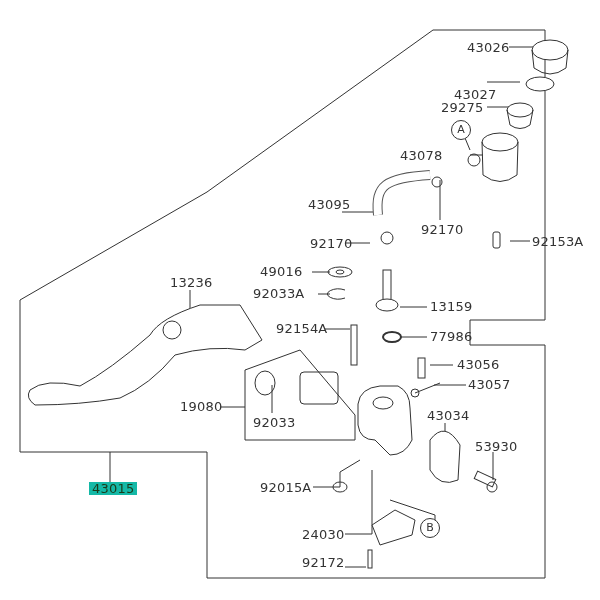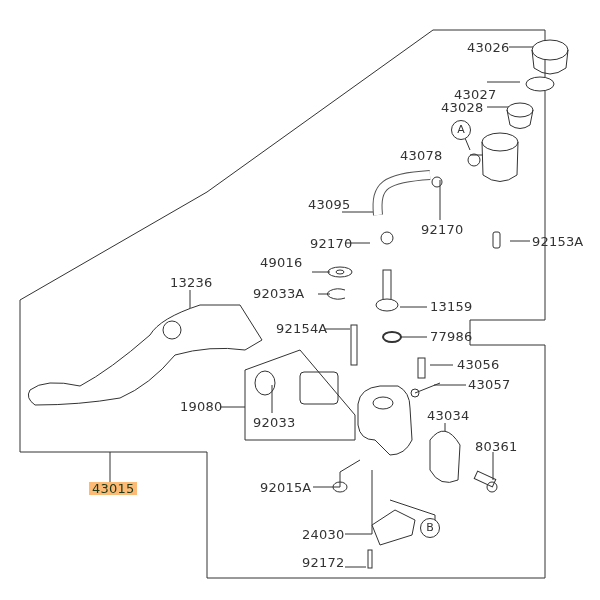--- a/index.html
+++ b/index.html
@@ -1,19 +1,19 @@
 <!DOCTYPE html>
 <html><head>
 <meta charset="utf-8">
 <style>
   html, body { margin:0; padding:0; background:#ffffff; }
   body { width:600px; height:600px; overflow:hidden; position:relative; font-family:"DejaVu Sans", sans-serif; }
   #diagram { position:absolute; left:0; top:0; width:600px; height:600px; }
   .lbl { position:absolute; font-size:13px; color:#333; line-height:13px; white-space:nowrap; letter-spacing:0.2px; }
-  .lbl.hl { background:#fdba74; padding:0 3px; color:#1a3a1a; }
+  .lbl.hl { background:#14b8a6; padding:0 3px; color:#1a3a1a; }
   .circ { position:absolute; width:18px; height:18px; border:1px solid #333; border-radius:50%; font-size:11px; color:#333; text-align:center; line-height:18px; background:#fff; }
 </style>
 </head>
 <body>
 
 <div id="diagram">
   <svg width="600" height="600" viewBox="0 0 600 600" style="position:absolute;left:0;top:0">
     <g fill="none" stroke="#333" stroke-width="1">
 
       <polyline points="207,192 20,300 20,452 207,452 207,578 545,578 545,345 470,345 470,320 545,320 545,30 433,30 207,192"></polyline>
@@ -106,35 +106,35 @@
 
       <rect x="493" y="232" width="7" height="16" rx="2"></rect>
     </g>
   </svg>
 
   <div class="circ" style="left:451px;top:120px">A</div>
   <div class="circ" style="left:420px;top:518px">B</div>
 
   <span class="lbl" style="left:467px;top:41px">43026</span>
   <span class="lbl" style="left:454px;top:88px">43027</span>
-  <span class="lbl" style="left:441px;top:101px">43028</span>
+  <span class="lbl" style="left:441px;top:101px">29275</span>
   <span class="lbl" style="left:400px;top:149px">43078</span>
   <span class="lbl" style="left:308px;top:198px">43095</span>
   <span class="lbl" style="left:421px;top:223px">92170</span>
   <span class="lbl" style="left:310px;top:237px">92170</span>
   <span class="lbl" style="left:532px;top:235px">92153A</span>
-  <span class="lbl" style="left:260px;top:256px">49016</span>
+  <span class="lbl" style="left:260px;top:265px">49016</span>
   <span class="lbl" style="left:253px;top:287px">92033A</span>
   <span class="lbl" style="left:430px;top:300px">13159</span>
   <span class="lbl" style="left:170px;top:276px">13236</span>
   <span class="lbl" style="left:276px;top:322px">92154A</span>
   <span class="lbl" style="left:430px;top:330px">77986</span>
   <span class="lbl" style="left:457px;top:358px">43056</span>
   <span class="lbl" style="left:468px;top:378px">43057</span>
   <span class="lbl" style="left:180px;top:400px">19080</span>
   <span class="lbl" style="left:253px;top:416px">92033</span>
   <span class="lbl" style="left:427px;top:409px">43034</span>
-  <span class="lbl" style="left:475px;top:440px">80361</span>
+  <span class="lbl" style="left:475px;top:440px">53930</span>
   <span class="lbl hl" style="left:89px;top:482px">43015</span>
   <span class="lbl" style="left:260px;top:481px">92015A</span>
   <span class="lbl" style="left:302px;top:528px">24030</span>
   <span class="lbl" style="left:302px;top:556px">92172</span>
 </div>
 
 </body></html>

